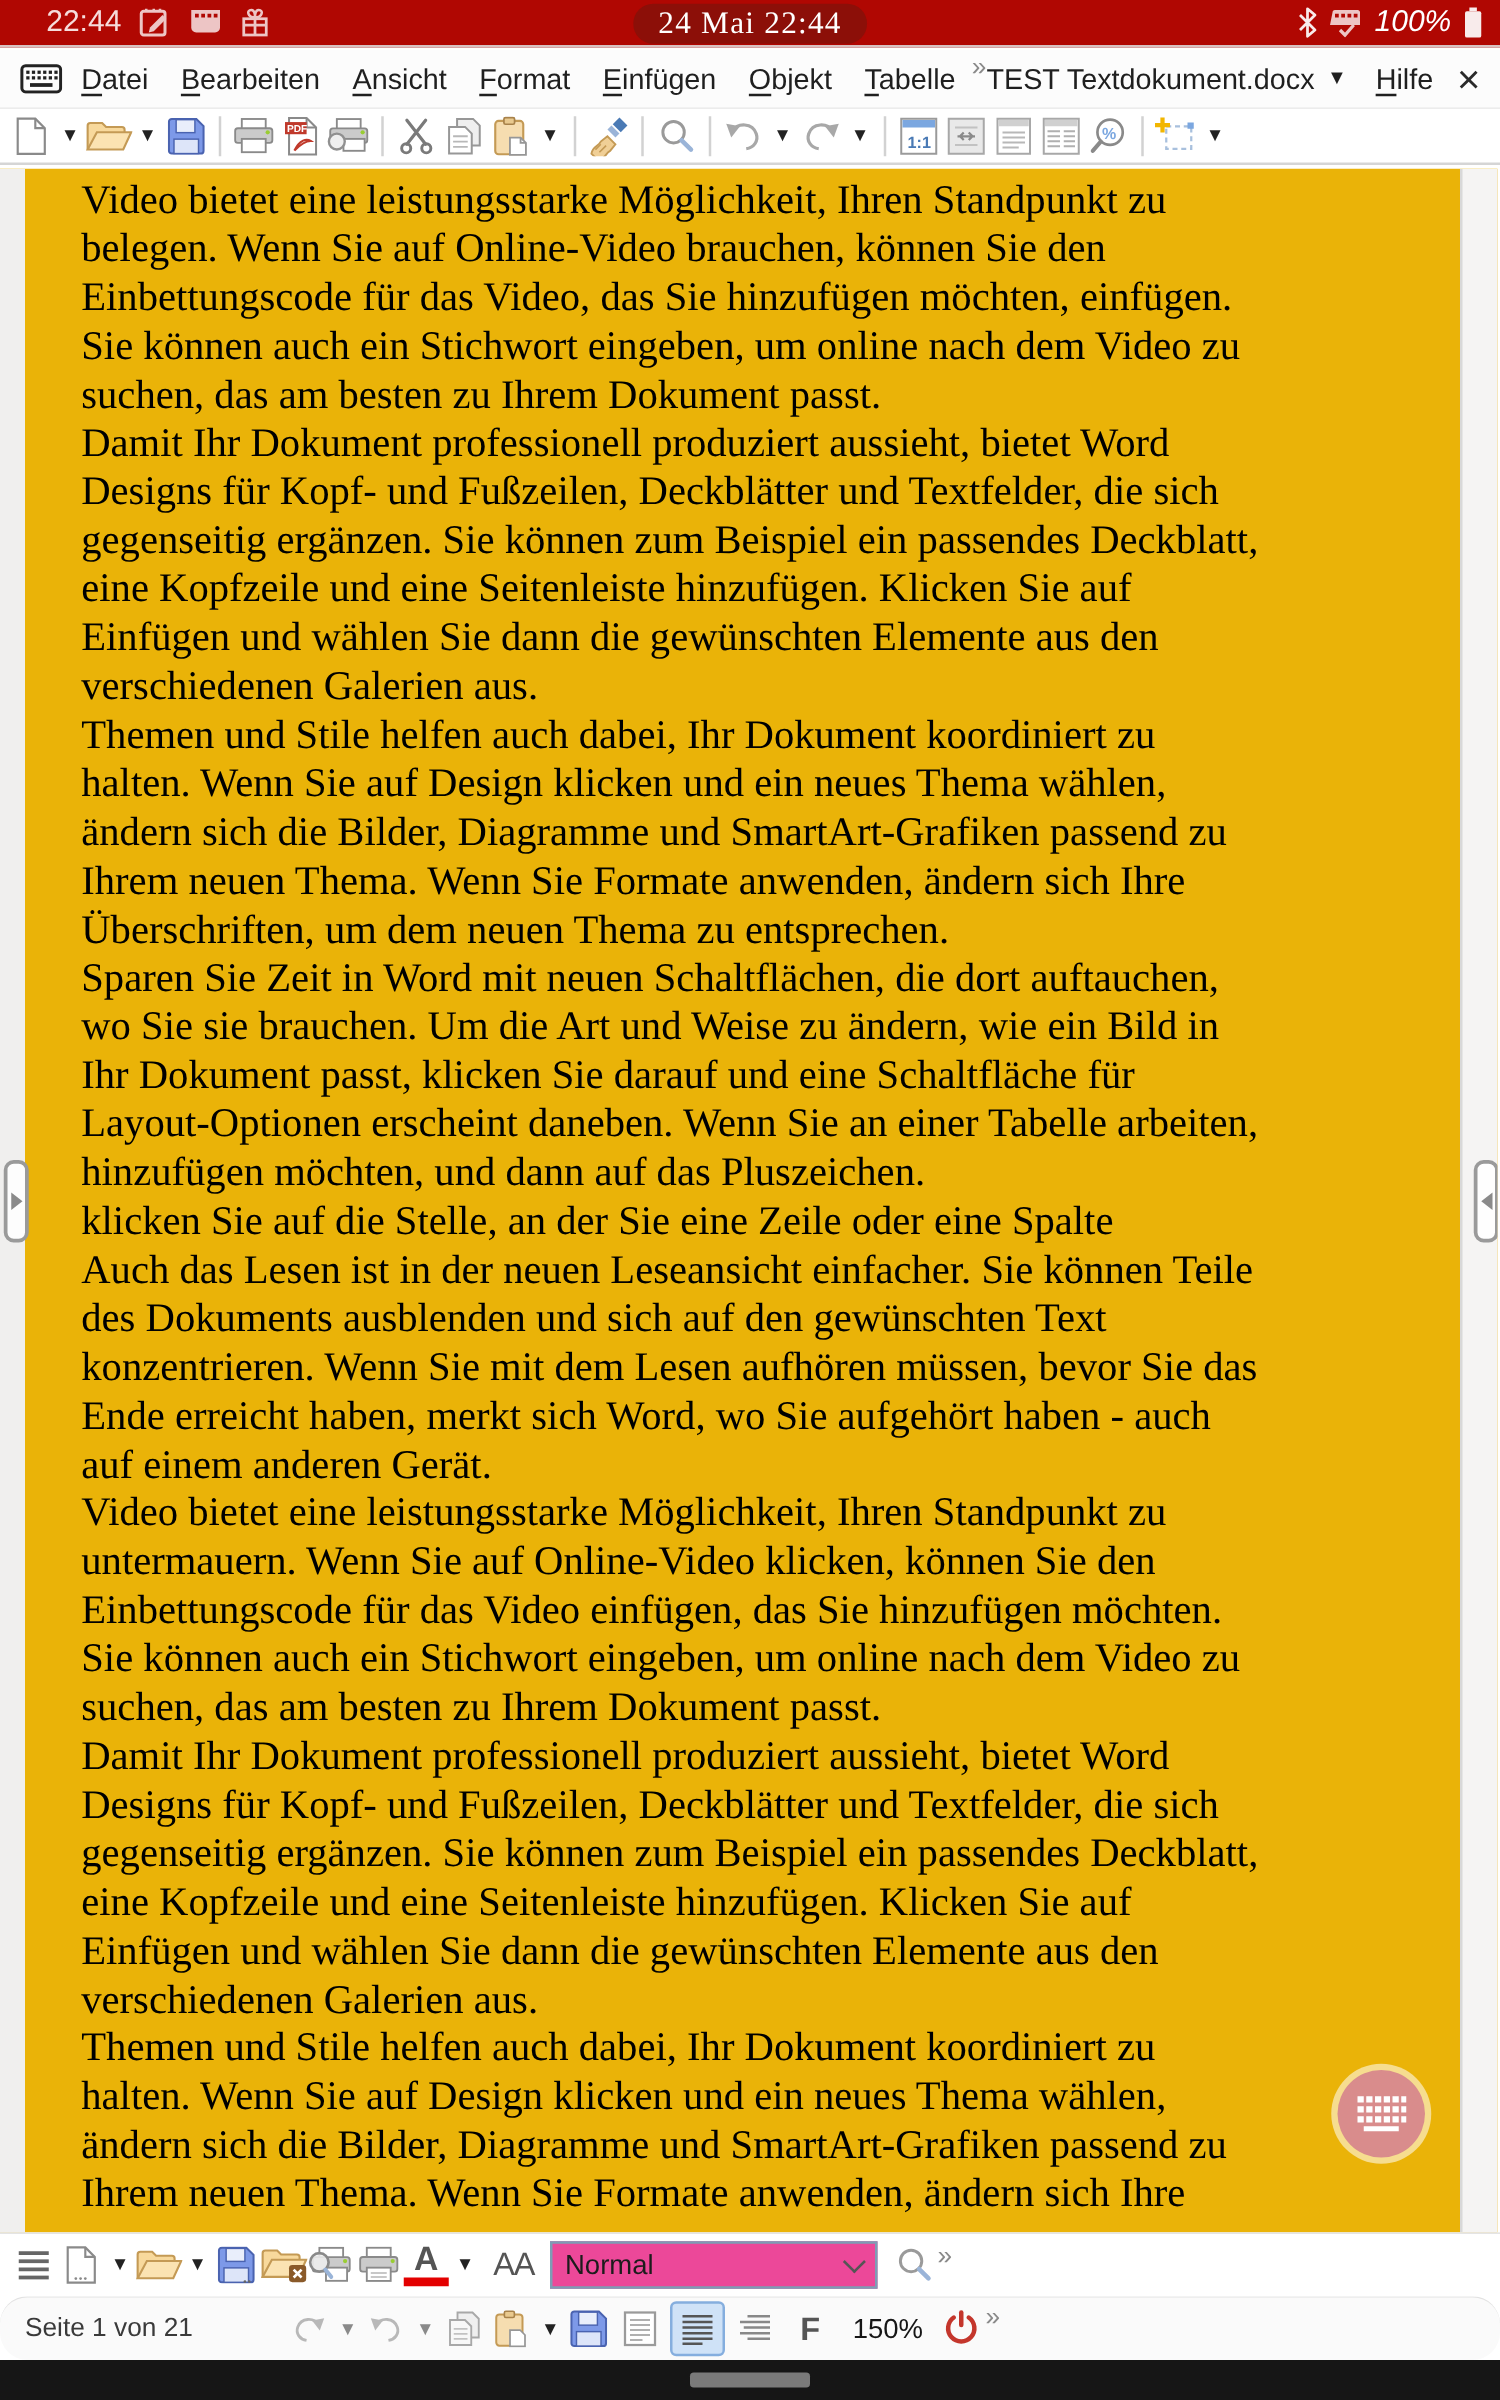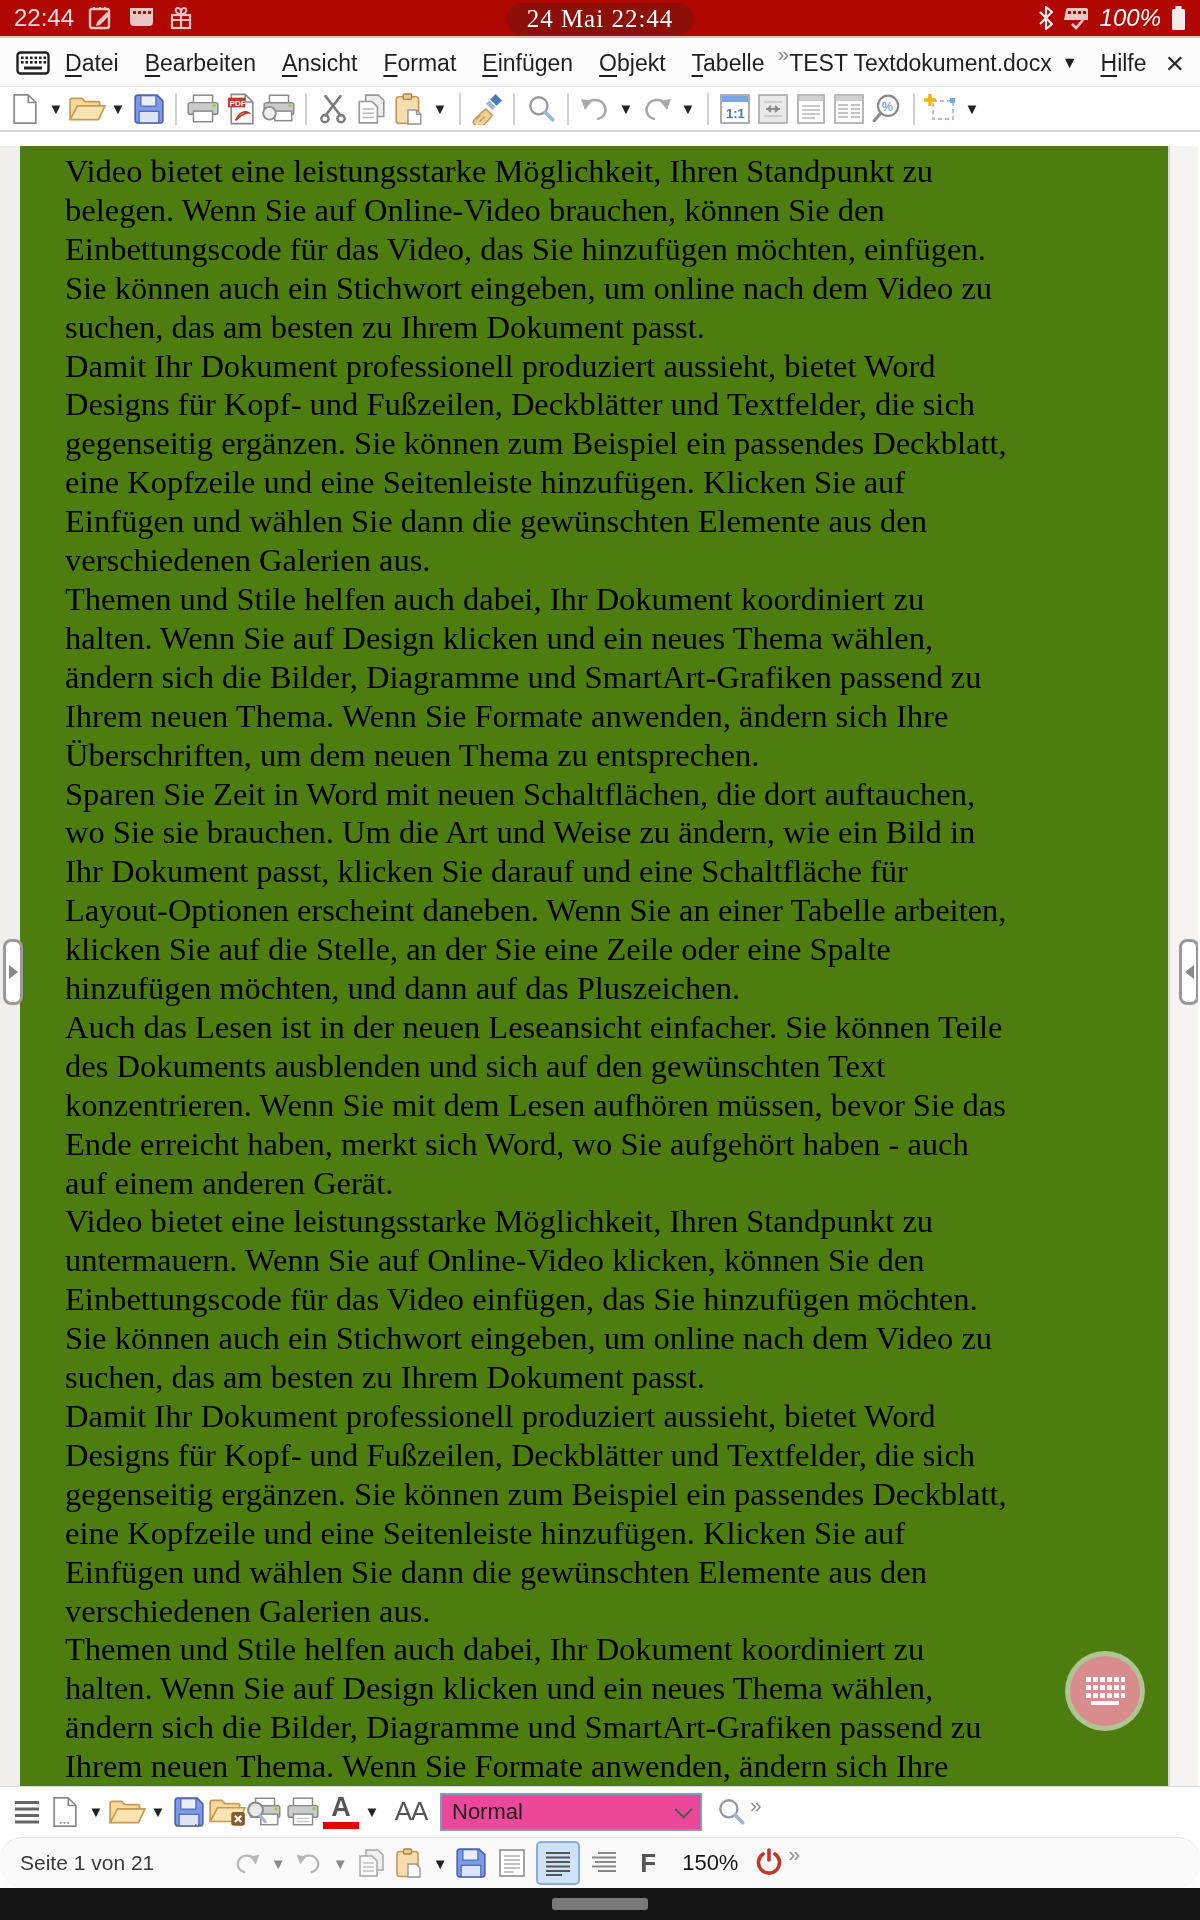--- a/index.html
+++ b/index.html
@@ -3,42 +3,42 @@
 <meta charset="utf-8">
 <style>
   html,body{margin:0;padding:0;}
   body{width:1200px;height:1920px;position:relative;overflow:hidden;background:#fff;
        font-family:"Liberation Sans",sans-serif;-webkit-font-smoothing:antialiased;}
   .abs{position:absolute;}
   
   #statusbar-top{left:0;top:0;width:1200px;height:38px;background:#b00702;color:#fff;
     display:flex;align-items:center;box-sizing:border-box;padding:0 14px;border-bottom:2px solid #d9c2c2;}
   #sb-left{display:flex;align-items:center;gap:14px;}
-  #sb-time{font-size:24px;color:#f6dcdc;}
+  #sb-time{font-size:24px;color:#f6dcdc;margin-left:23px;}
   .sb-ic{opacity:.92;display:flex;align-items:center;}
   #sb-center{position:absolute;left:50%;top:3px;transform:translateX(-50%);
     background:#8c0f08;border-radius:16px;padding:1px 20px;height:30px;display:flex;align-items:center;}
   #sb-center span{font-family:Liberation Serif, serif;font-size:25px;color:#fff;letter-spacing:1px;}
   #sb-right{margin-left:auto;display:flex;align-items:center;gap:10px;font-size:24px;color:#fff;font-style:italic;}
   
   #menubar{left:0;top:40px;width:1200px;height:46px;background:#fcfcfc;display:flex;align-items:center;
     box-sizing:border-box;padding:0 14px;font-size:23px;color:#1f1f1f;}
   .menu-item{padding:4px 13px;cursor:default;white-space:nowrap;}
   .mn{ text-decoration:underline;text-underline-offset:4px;text-decoration-thickness:2px;}
   .ovf{color:#8a8a8a;font-size:21px;align-self:flex-start;margin-top:2px;}
   #doc-title{display:flex;align-items:center;gap:10px;white-space:nowrap;}
   #menu-close{font-size:32px;line-height:26px;color:#2a2a2a;padding:0 6px;}
   
   #toolbar-top{left:0;top:86px;width:1200px;height:46px;background:#fff;border-top:1px solid #e6e6e6;
     border-bottom:2px solid #d5d5d5;display:flex;align-items:center;box-sizing:border-box;padding:0 6px;}
   .tbtn{height:44px;min-width:38px;display:flex;align-items:center;justify-content:center;}
   .ddbtn{height:44px;width:24px;display:flex;align-items:center;justify-content:center;font-size:15px;color:#222;}
   .sep{width:2px;height:32px;background:#d2d2d2;margin:0 7px;flex:none;}
   
-  #docarea{left:0;top:135px;width:1198px;height:1651px;background:#4d7c0f;overflow:hidden;margin-top:11px;}
+  #docarea{left:0;top:135px;width:1198px;height:1651px;background:#eab308;overflow:hidden;}
   #doc-left-strip{position:absolute;left:0;top:0;width:20px;height:100%;background:#f0efee;}
   #doc-right-strip{position:absolute;left:1168px;top:0;width:32px;height:100%;background:#f5f4f3;border-left:2px solid #d8d8d8;}
   #document-text{position:absolute;left:65px;top:6px;width:1090px;}
   .doc-line{font-family:"Liberation Serif","DejaVu Serif",serif;font-size:32.5px;line-height:38.9px;
     color:#000;white-space:nowrap;}
   .grip{position:absolute;top:793px;width:14px;height:60px;border:3px solid #9a9a9a;border-radius:8px;background:rgba(255,255,255,.85);display:flex;align-items:center;justify-content:center;}
   #grip-left{left:3px;}
   #grip-right{left:1179px;}
   .tri-r{width:0;height:0;border-left:9px solid #8a8a8a;border-top:7px solid transparent;border-bottom:7px solid transparent;}
   .tri-l{width:0;height:0;border-right:9px solid #8a8a8a;border-top:7px solid transparent;border-bottom:7px solid transparent;}
@@ -345,22 +345,22 @@
       <div class="doc-line">verschiedenen Galerien aus.</div>
       <div class="doc-line">Themen und Stile helfen auch dabei, Ihr Dokument koordiniert zu</div>
       <div class="doc-line">halten. Wenn Sie auf Design klicken und ein neues Thema wählen,</div>
       <div class="doc-line">ändern sich die Bilder, Diagramme und SmartArt-Grafiken passend zu</div>
       <div class="doc-line">Ihrem neuen Thema. Wenn Sie Formate anwenden, ändern sich Ihre</div>
       <div class="doc-line">Überschriften, um dem neuen Thema zu entsprechen.</div>
       <div class="doc-line">Sparen Sie Zeit in Word mit neuen Schaltflächen, die dort auftauchen,</div>
       <div class="doc-line">wo Sie sie brauchen. Um die Art und Weise zu ändern, wie ein Bild in</div>
       <div class="doc-line">Ihr Dokument passt, klicken Sie darauf und eine Schaltfläche für</div>
       <div class="doc-line">Layout-Optionen erscheint daneben. Wenn Sie an einer Tabelle arbeiten,</div>
+      <div class="doc-line">hinzufügen möchten, und dann auf das Pluszeichen.</div>
       <div class="doc-line">klicken Sie auf die Stelle, an der Sie eine Zeile oder eine Spalte</div>
-      <div class="doc-line">hinzufügen möchten, und dann auf das Pluszeichen.</div>
       <div class="doc-line">Auch das Lesen ist in der neuen Leseansicht einfacher. Sie können Teile</div>
       <div class="doc-line">des Dokuments ausblenden und sich auf den gewünschten Text</div>
       <div class="doc-line">konzentrieren. Wenn Sie mit dem Lesen aufhören müssen, bevor Sie das</div>
       <div class="doc-line">Ende erreicht haben, merkt sich Word, wo Sie aufgehört haben - auch</div>
       <div class="doc-line">auf einem anderen Gerät.</div>
       <div class="doc-line">Video bietet eine leistungsstarke Möglichkeit, Ihren Standpunkt zu</div>
       <div class="doc-line">untermauern. Wenn Sie auf Online-Video klicken, können Sie den</div>
       <div class="doc-line">Einbettungscode für das Video einfügen, das Sie hinzufügen möchten.</div>
       <div class="doc-line">Sie können auch ein Stichwort eingeben, um online nach dem Video zu</div>
       <div class="doc-line">suchen, das am besten zu Ihrem Dokument passt.</div>

